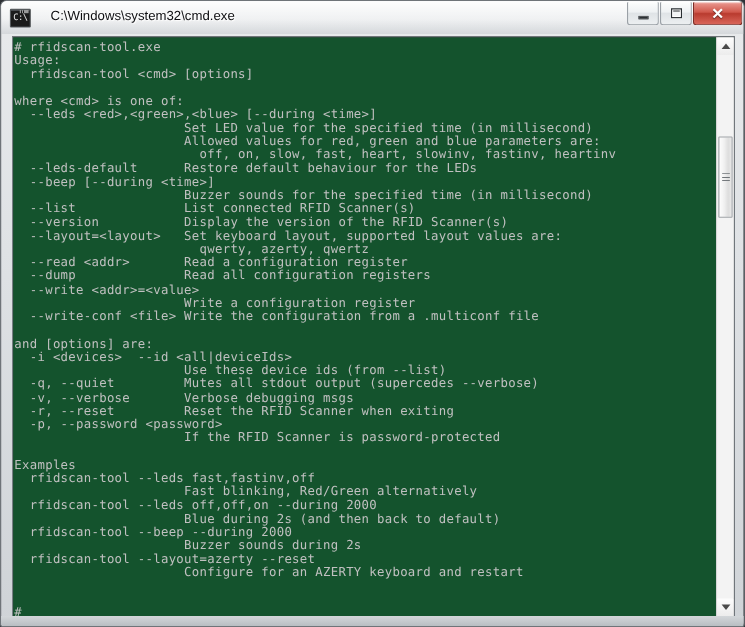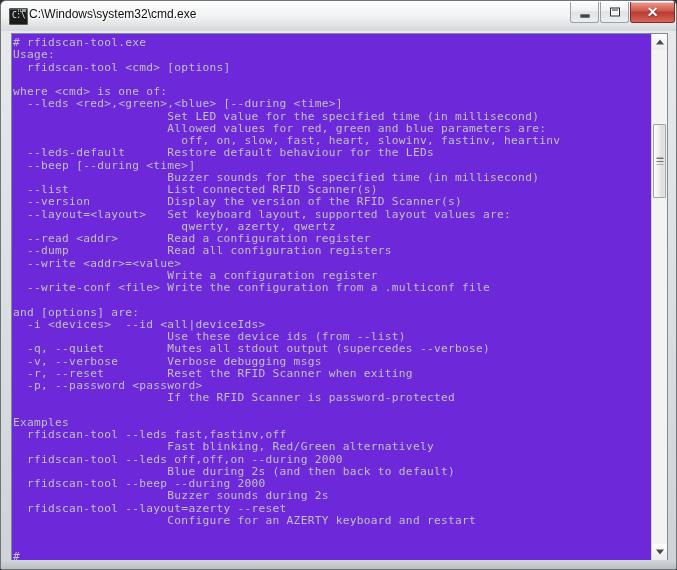--- a/index.html
+++ b/index.html
@@ -38,21 +38,21 @@
   .title-icon .glyph{
     position:absolute;left:2px;top:1px;
     font-family:"DejaVu Sans Mono", monospace;
     font-size:8px;line-height:11px;color:#e9e9e9;letter-spacing:-.5px;
   }
   .title-icon .dots{
     position:absolute;right:1px;top:0px;width:8px;height:3px;
     background:linear-gradient(to right,#9a9a9a 0 1px,transparent 1px 2px,#9a9a9a 2px 3px,transparent 3px 4px,#9a9a9a 4px 5px);
   }
   .title-text{
-    position:absolute;left:28px;top:6px;
+    position:absolute;left:45px;top:6px;
     font-family:"Liberation Sans", sans-serif;
     font-size:12px;color:#0d0d10;
     text-shadow:0 0 3px #ffffff,0 0 5px #ffffff,1px 1px 0 rgba(255,255,255,.8);
     white-space:nowrap;
   }
 
   
   .caption-buttons{position:absolute;top:1px;right:3px;height:22px;display:flex;}
   .cbtn{
     width:29px;height:21px;margin-left:1px;
@@ -85,21 +85,21 @@
   .client{
     position:absolute;left:10px;top:32px;
     width:657px;height:528px;
     background:#000000;
     box-sizing:border-box;
     border:1px solid #828a90;
     box-shadow:inset 1px 1px 0 #3a3d40;
   }
   .console-surface{
     position:absolute;left:0;top:0;right:16px;bottom:0;
-    background:#6d28d9;overflow:hidden;
+    background:#14532d;overflow:hidden;
   }
   .console-text{
     position:absolute;left:1px;top:3px;
     margin:0;white-space:pre;
     font-family:"DejaVu Sans Mono", monospace;
     font-size:11.2px;
     line-height:12.25px;
     letter-spacing:0.28px;
     color:#c0c0c0;
   }

